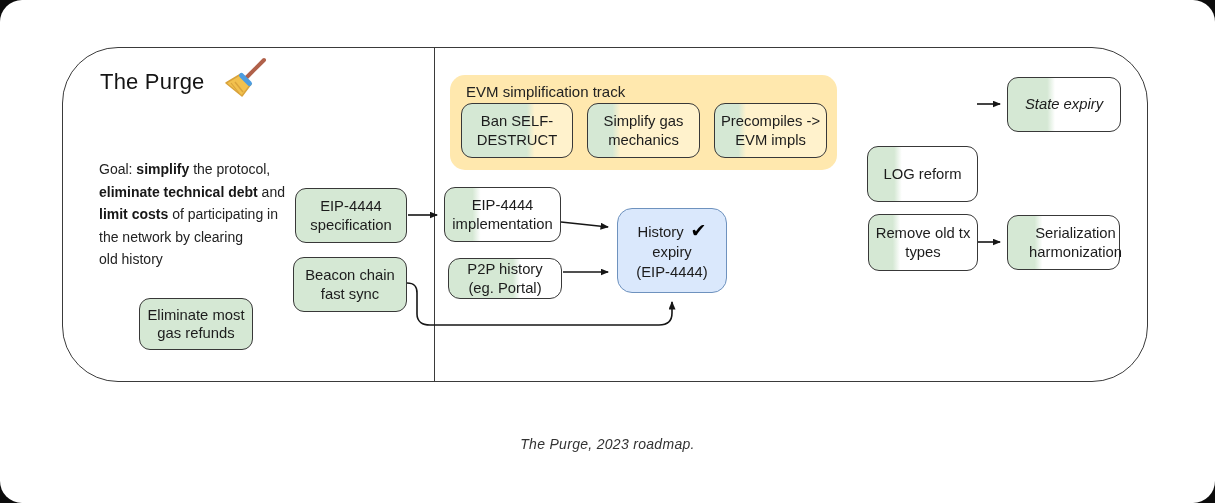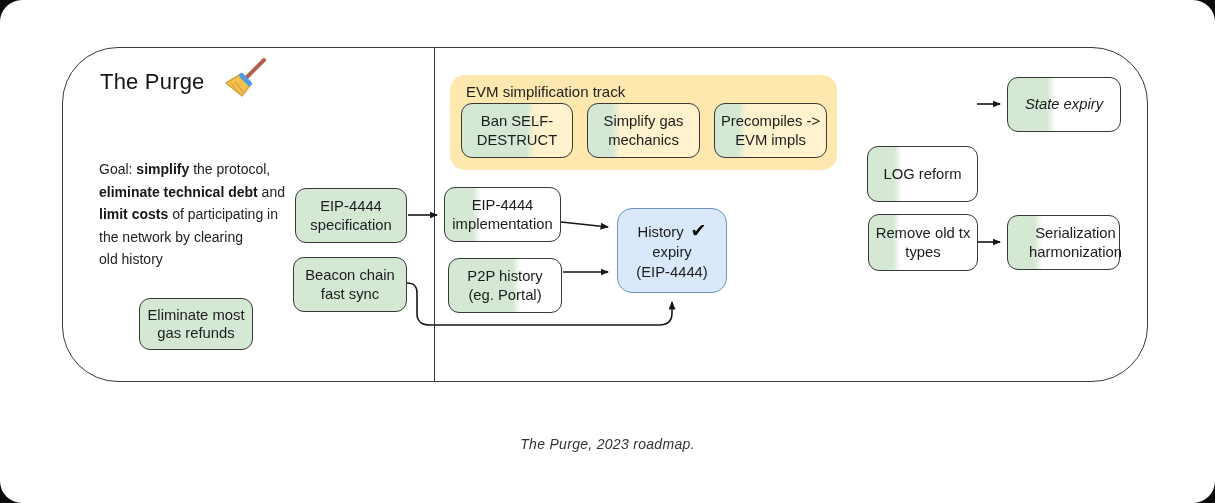--- a/index.html
+++ b/index.html
@@ -90,21 +90,21 @@
   </div>
   <div class="node" style="left: 293px; top: 257px; width: 114px; height: 55px; background: rgb(213, 232, 212);">
     <span class="lbl">Beacon chain
 fast sync</span>
   </div>
 
   <div class="node" style="left: 444px; top: 187px; width: 117px; height: 55px; background: linear-gradient(90deg, rgb(213, 232, 212) 0%, rgb(213, 232, 212) 24%, rgb(255, 255, 255) 31%);">
     <span class="lbl">EIP-4444
 implementation</span>
   </div>
-  <div class="node" style="left: 448px; top: 258px; width: 114px; height: 55px; background: linear-gradient(90deg, rgb(213, 232, 212) 0%, rgb(213, 232, 212) 57%, rgb(255, 255, 255) 64%);">
+  <div class="node" style="left: 448px; top: 258px; width: 114px; height: 41px; background: linear-gradient(90deg, rgb(213, 232, 212) 0%, rgb(213, 232, 212) 57%, rgb(255, 255, 255) 64%); border-radius: 12px;">
     <span class="lbl">P2P history
 (eg. Portal)</span>
   </div>
 
   <div class="node" style="left: 461px; top: 103px; width: 112px; height: 55px; background: linear-gradient(90deg, rgb(213, 232, 212) 0%, rgb(213, 232, 212) 59%, rgb(255, 242, 204) 66%);">
     <span class="lbl">Ban SELF-
 DESTRUCT</span>
   </div>
   <div class="node" style="left: 587px; top: 103px; width: 113px; height: 55px; background: linear-gradient(90deg, rgb(213, 232, 212) 0%, rgb(213, 232, 212) 22%, rgb(255, 242, 204) 29%);">
     <span class="lbl">Simplify gas

